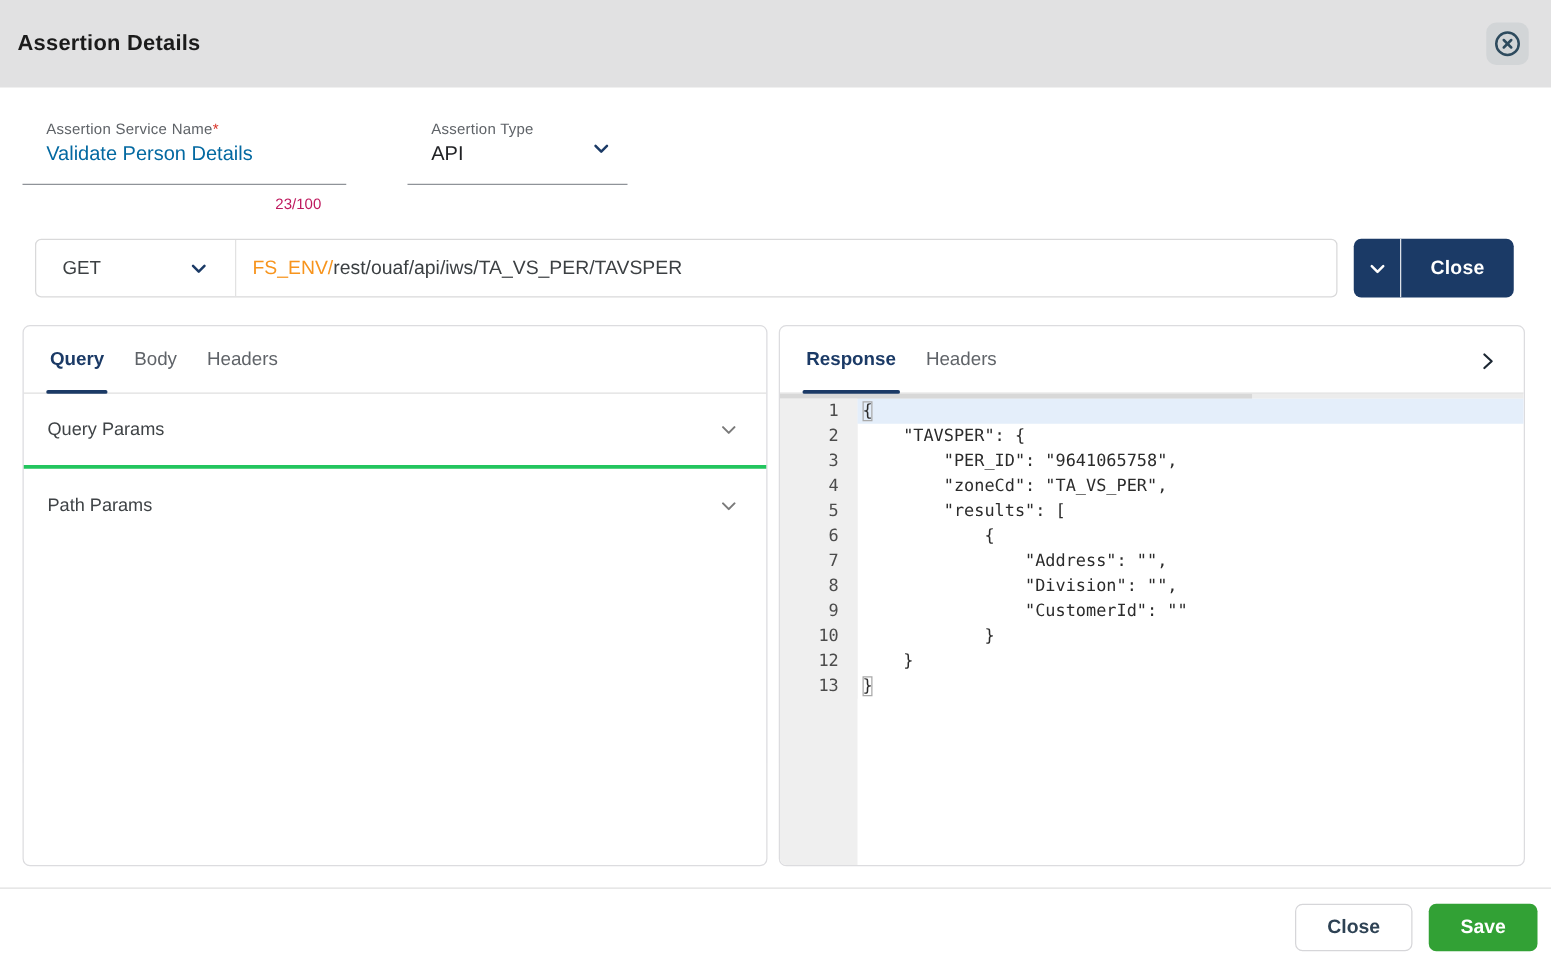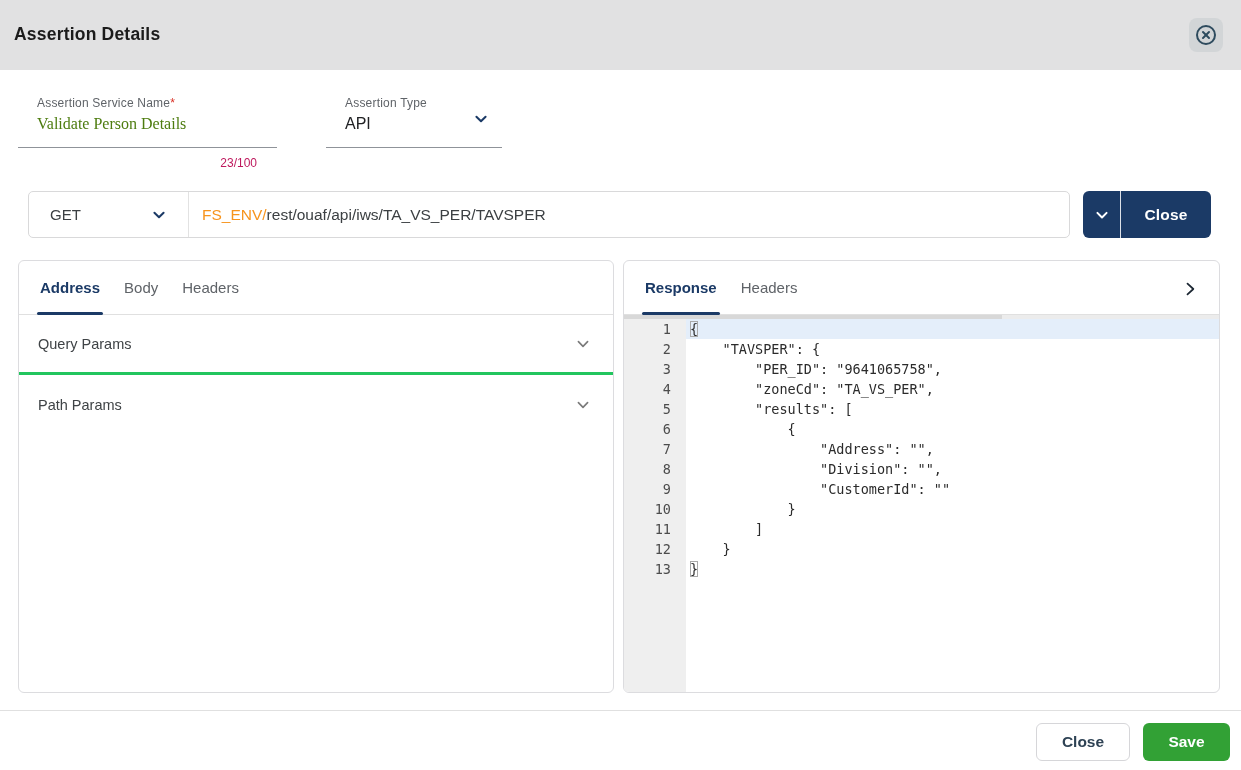--- a/index.html
+++ b/index.html
@@ -12,21 +12,21 @@
   .header-title { position:absolute; left:14px; top:24px; font-size:17.5px; font-weight:bold; color:#1b1b1b; letter-spacing:.2px; }
   .close-btn { position:absolute; right:18px; top:18px; width:34px; height:34px; background:#d2d5d7; border:none; border-radius:8px; display:flex; align-items:center; justify-content:center; cursor:pointer; }
 
   
   .field { position:absolute; top:92px; border-bottom:1px solid #8f9399; }
   .field-service { left:18px; width:259px; height:56px; }
   .field-type { left:326px; width:176px; height:56px; }
   .field-label { font-size:12px; color:#5f6368; padding:4px 0 0 19px; letter-spacing:.2px; }
   .req-star { color:#d93025; }
   .field-value { font-size:16px; color:#202124; padding:5px 0 0 19px; }
-  .field-input { border:none; outline:none; background:transparent; font-family:Liberation Serif, serif; font-size:16px; color:#4d7c0f; width:230px; }
+  .field-input { border:none; outline:none; background:transparent; font-family:Liberation Sans, sans-serif; font-size:16px; color:#0369a1; width:230px; }
   .type-chevron { position:absolute; right:10px; top:16px; }
   .counter { position:absolute; left:18px; top:156px; width:259px; text-align:right; padding-right:20px; font-size:12px; color:#be185d; }
 
   
   .request-bar { position:absolute; left:28px; top:191px; width:1042px; height:47px; border:1px solid #d9d9da; border-radius:5px; display:flex; align-items:stretch; background:#fff; }
   .method-select { width:160px; border-right:1px solid #e2e2e2; display:flex; align-items:center; cursor:pointer; }
   .method-label { font-size:15px; color:#3c4043; padding-left:21px; flex:1; }
   .method-chevron { margin-right:18px; display:flex; }
   .url-field { flex:1; display:flex; align-items:center; padding-left:13px; font-size:15.5px; cursor:text; }
   .url-prefix { color:var(--orange,#f7941d); }
@@ -132,21 +132,21 @@
         <svg width="20" height="20" viewBox="0 0 24 24">
             <polyline points="6.5,9.5 12,15 17.5,9.5" fill="none" stroke="#ffffff" stroke-width="2.4" stroke-linecap="round" stroke-linejoin="round"></polyline>
           </svg>
       </span>
     </div>
     <div class="send-main">Close</div>
   </div>
 
   <div class="card card-left">
     <div class="tabbar" id="request-tabs">
-        <div class="tab active">Address</div>
+        <div class="tab active">Query</div>
         <div class="tab">Body</div>
         <div class="tab">Headers</div>
       </div>
     <div id="request-sections">
         <div class="acc-row">
           <span class="acc-label">Query Params</span>
           <span class="acc-chevron">
             <svg width="22" height="22" viewBox="0 0 24 24">
               <polyline points="7,9.5 12,14.5 17,9.5" fill="none" stroke="#7a7a7a" stroke-width="1.8" stroke-linecap="round" stroke-linejoin="round"></polyline>
             </svg>
@@ -215,24 +215,20 @@
         </div>
         <div class="code-row">
           <div class="gutter-cell">9</div>
           <div class="code-cell">                "CustomerId": ""</div>
         </div>
         <div class="code-row">
           <div class="gutter-cell">10</div>
           <div class="code-cell">            }</div>
         </div>
         <div class="code-row">
-          <div class="gutter-cell">11</div>
-          <div class="code-cell">        ]</div>
-        </div>
-        <div class="code-row">
           <div class="gutter-cell">12</div>
           <div class="code-cell">    }</div>
         </div>
         <div class="code-row">
           <div class="gutter-cell">13</div>
           <div class="code-cell"><span class="bracket">}</span></div>
         </div>
       </div>
   </div>
 

